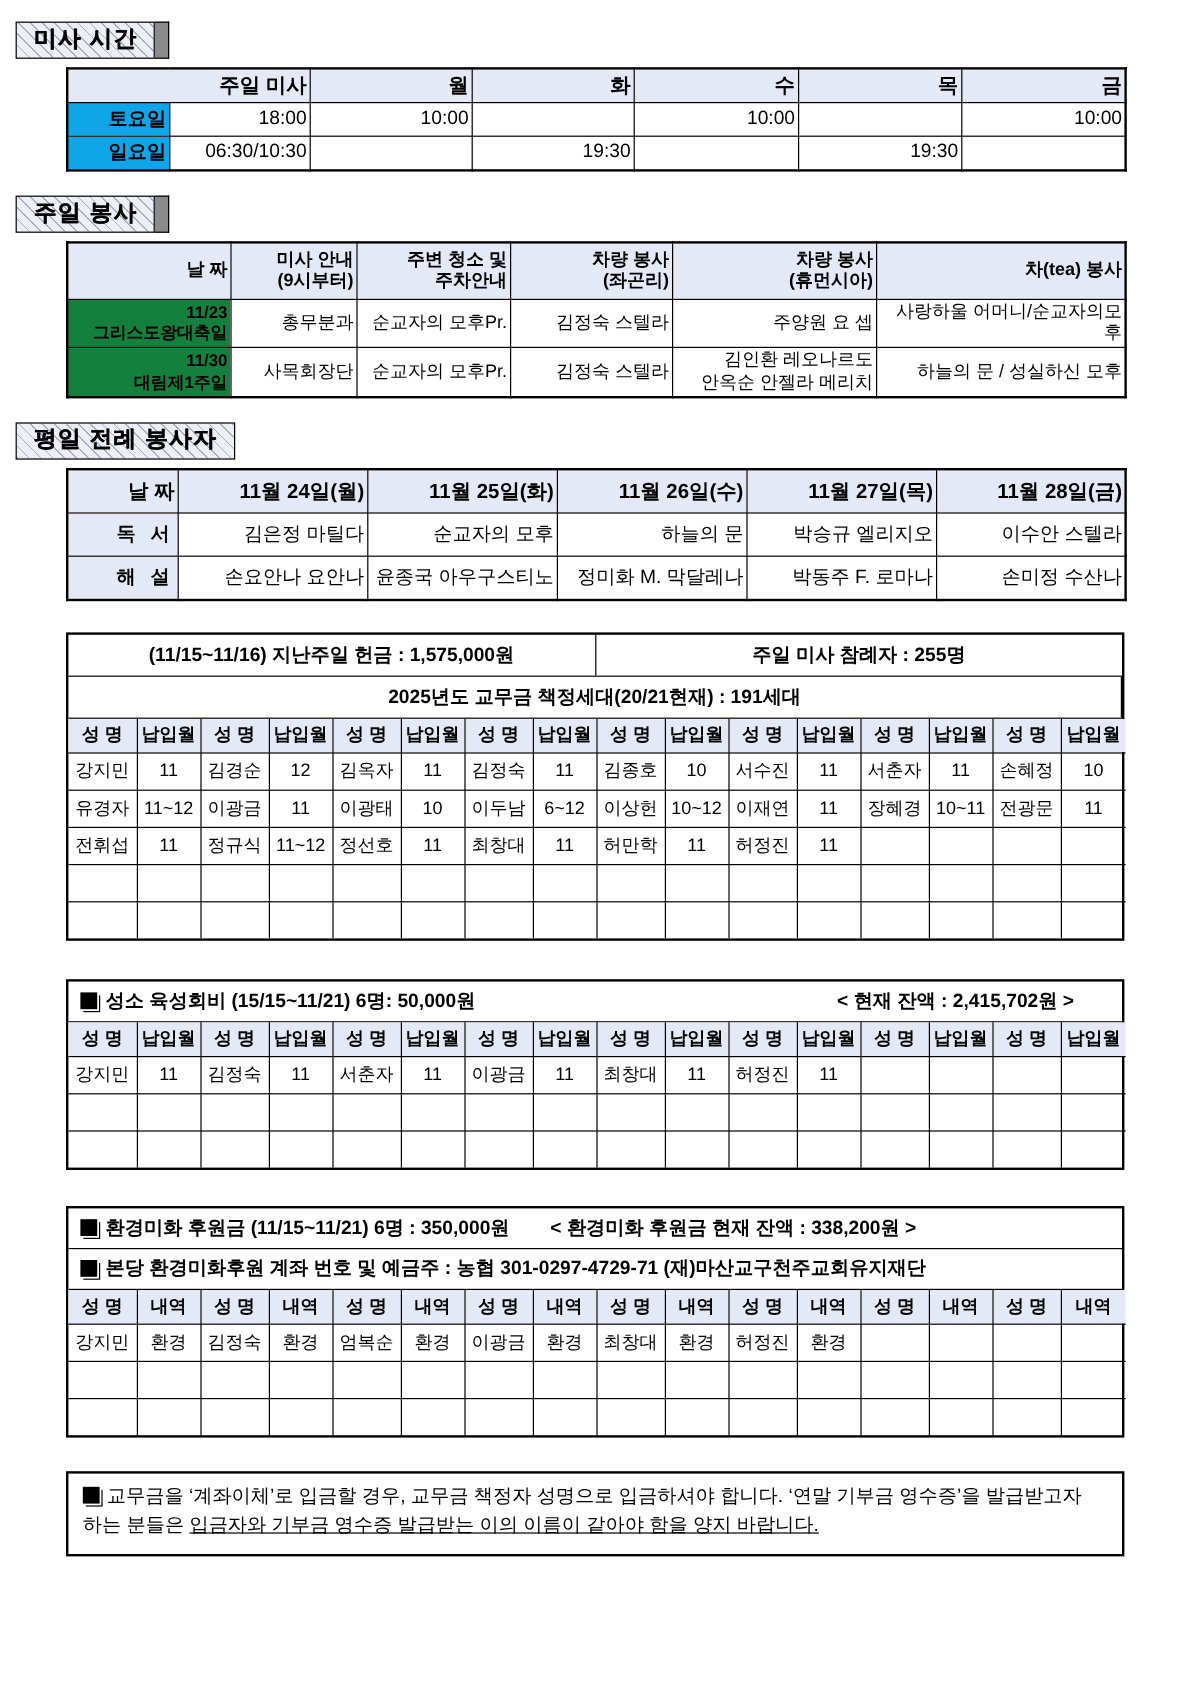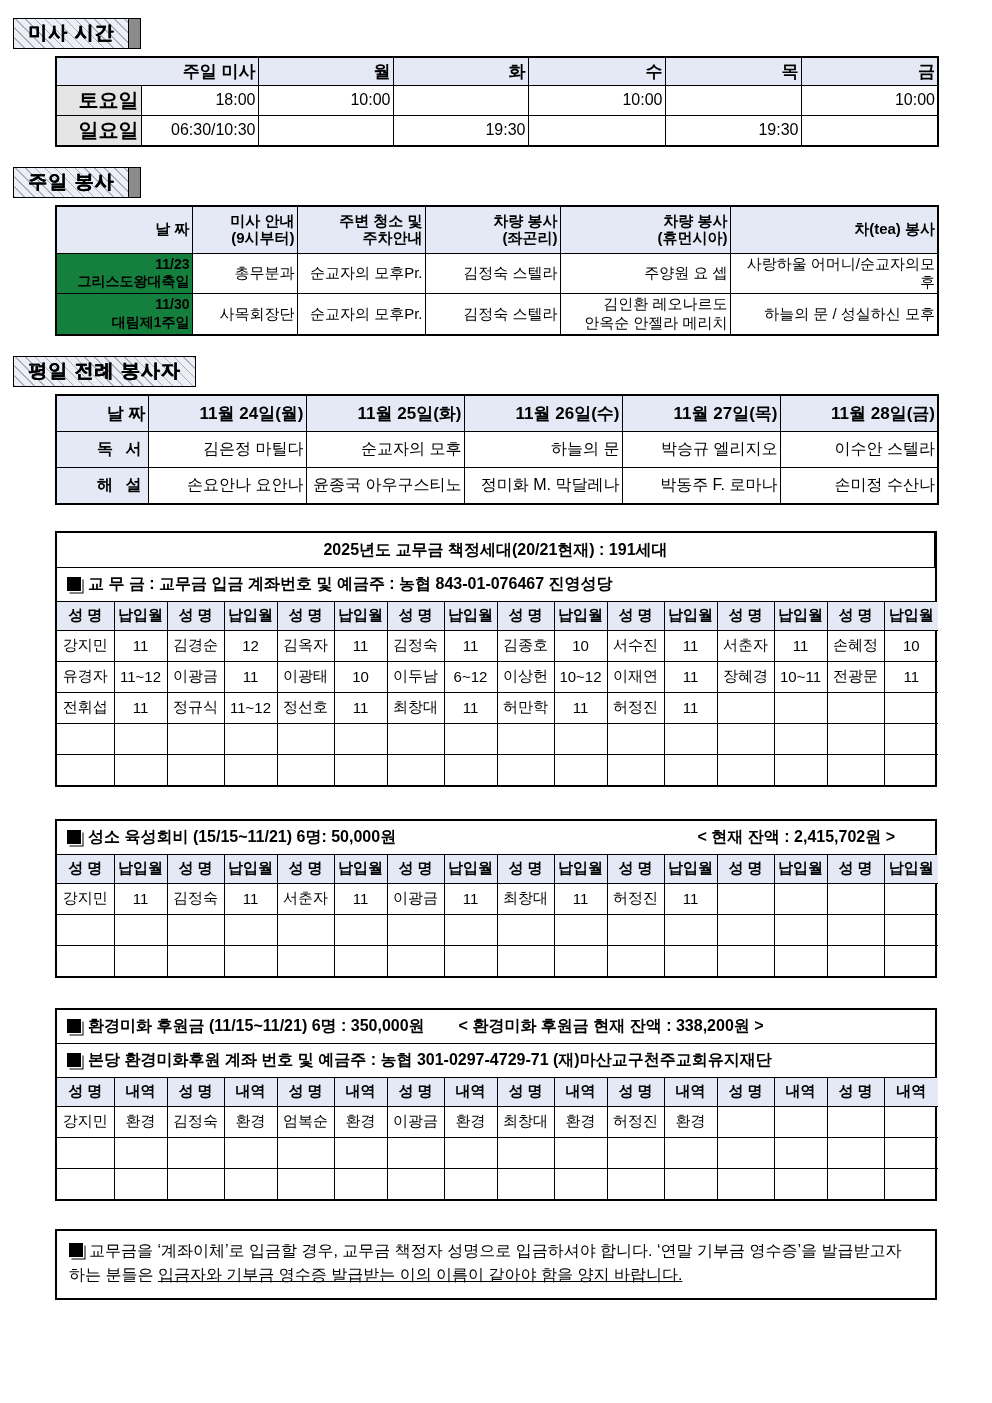--- a/index.html
+++ b/index.html
@@ -46,21 +46,21 @@
     padding:1px 2px;
     overflow:hidden;white-space:nowrap;
   }
   .hd{background:#e4e9f5;font-weight:bold;}
   .hd-sm{background:#e4e9f5;font-weight:bold;font-size:14px;line-height:1.1;}
 
   
   #mass-table{width:882px;}
   #mass-table td{height:25px;font-size:16px;}
   #mass-table td.hd{font-size:17px;}
-  #mass-table td.daycol{background:#e5e5e5;font-weight:bold;font-size:20px;}
+  #mass-table td.daycol{background:#0ea5e9;font-weight:bold;font-size:16px;}
 
   
   #sunday-table{width:882px;}
   #sunday-table td{font-size:15px;height:24px;}
   #sunday-table td.datecell{background:#15803d;font-weight:bold;font-size:14px;line-height:1.25;white-space:normal;}
   #sunday-table td.body{font-size:15px;line-height:1.25;white-space:normal;}
   #sunday-table .hd-sm{height:44px;white-space:normal;}
 
   
   #weekday-table{width:882px;}
@@ -255,25 +255,25 @@
       <td class="val">정미화 M. 막달레나</td>
       <td class="val">박동주 F. 로마나</td>
       <td class="val">손미정 수산나</td>
     </tr>
   </tbody>
     </table>
 
   <div style="height:26px"></div>
   <div class="block">
     <div class="row2">
+      <div>(11/15~11/16) 지난주일 헌금 : 1,575,000원</div>
+      <div>주일 미사 참례자 : 255명</div>
+    </div>
+    <div class="row2">
       <div>2025년도 교무금 책정세대(20/21현재) : 191세대</div>
-    </div>
-    <div class="summary-line">
-      <span class="sq"></span>
-      <span>교 무 금 : 교무금 입금 계좌번호 및 예금주 : 농협 843-01-076467 진영성당</span>
     </div>
     <table class="names" id="dues-names">
       <colgroup>
         <col style="width:57px">
           <col style="width:53px">
           <col style="width:57px">
           <col style="width:53px">
         <col style="width:57px">
           <col style="width:53px">
           <col style="width:57px">

